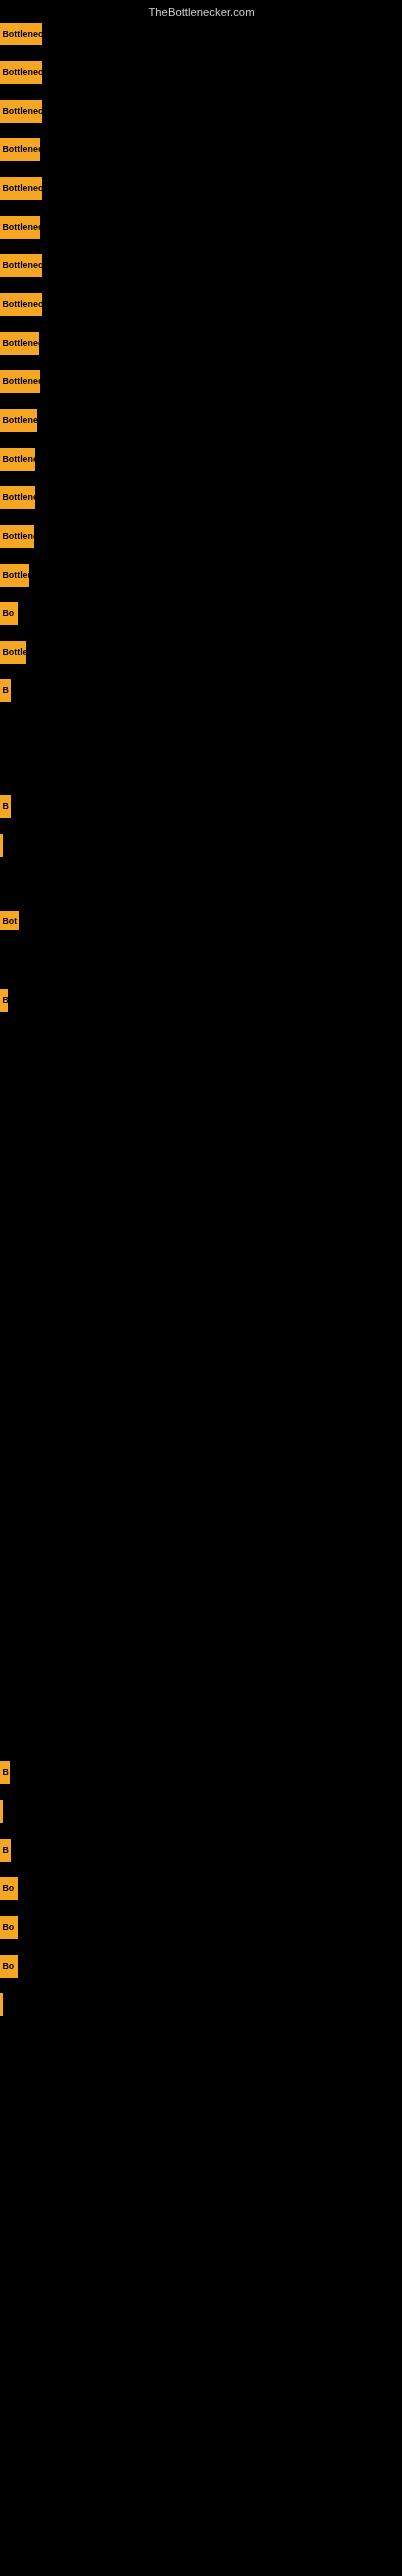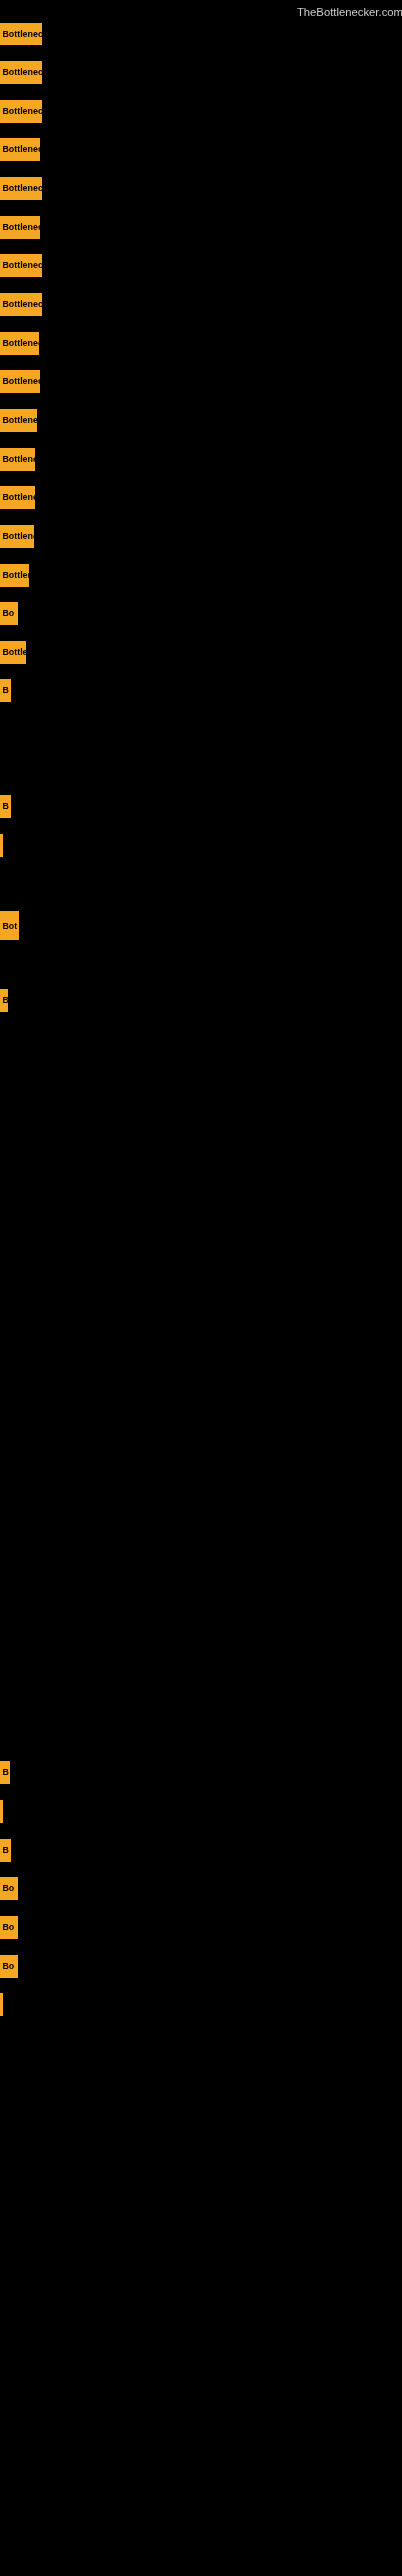--- a/index.html
+++ b/index.html
@@ -8,21 +8,21 @@
       box-sizing: border-box;
     }
     body {
       background-color: #000000;
       width: 403px;
       min-height: 2576px;
       font-family: Arial, sans-serif;
       position: relative;
     }
     .site-title {
-      text-align: right;
+      text-align: center;
       color: #cccccc;
       font-size: 11.3px;
       padding: 6.4px 0;
       position: absolute;
       top: 0;
       left: 0;
       right: 0;
     }
   </style>
 </head>
@@ -82,21 +82,21 @@
     <div style="position: absolute; top: 641px; left: 0px; height: 22.5px; width: 26px; background-color: rgb(245, 166, 35); display: flex; align-items: center; overflow: hidden;">
       <span style="color: rgb(0, 0, 0); font-size: 8.9px; font-weight: bold; padding: 0px 2.4px; white-space: nowrap; overflow: hidden;">Bottle</span>
     </div>
     <div style="position: absolute; top: 679px; left: 0px; height: 22.5px; width: 11.3px; background-color: rgb(245, 166, 35); display: flex; align-items: center; overflow: hidden;">
       <span style="color: rgb(0, 0, 0); font-size: 8.9px; font-weight: bold; padding: 0px 2.4px; white-space: nowrap; overflow: hidden;">B</span>
     </div>
     <div style="position: absolute; top: 795px; left: 0px; height: 22.5px; width: 11.3px; background-color: rgb(245, 166, 35); display: flex; align-items: center; overflow: hidden;">
       <span style="color: rgb(0, 0, 0); font-size: 8.9px; font-weight: bold; padding: 0px 2.4px; white-space: nowrap; overflow: hidden;">B</span>
     </div>
     <div style="position: absolute; top: 834px; left: 0px; height: 22.5px; width: 3.2px; background-color: rgb(245, 166, 35); display: flex; align-items: center; overflow: hidden;"></div>
-    <div style="position: absolute; top: 911px; left: 0px; height: 29px; width: 19.3px; background-color: rgb(245, 166, 35); display: flex; align-items: center; overflow: hidden;">
+    <div style="position: absolute; top: 911px; left: 0px; height: 19px; width: 19.3px; background-color: rgb(245, 166, 35); display: flex; align-items: center; overflow: hidden;">
       <span style="color: rgb(0, 0, 0); font-size: 8.9px; font-weight: bold; padding: 0px 2.4px; white-space: nowrap; overflow: hidden;">Bot</span>
     </div>
     <div style="position: absolute; top: 989px; left: 0px; height: 22.5px; width: 8px; background-color: rgb(245, 166, 35); display: flex; align-items: center; overflow: hidden;">
       <span style="color: rgb(0, 0, 0); font-size: 8.9px; font-weight: bold; padding: 0px 2.4px; white-space: nowrap; overflow: hidden;">B</span>
     </div>
     <div style="position: absolute; top: 1761px; left: 0px; height: 22.5px; width: 9.7px; background-color: rgb(245, 166, 35); display: flex; align-items: center; overflow: hidden;">
       <span style="color: rgb(0, 0, 0); font-size: 8.9px; font-weight: bold; padding: 0px 2.4px; white-space: nowrap; overflow: hidden;">B</span>
     </div>
     <div style="position: absolute; top: 1800px; left: 0px; height: 22.5px; width: 3.2px; background-color: rgb(245, 166, 35); display: flex; align-items: center; overflow: hidden;"></div>
     <div style="position: absolute; top: 1839px; left: 0px; height: 22.5px; width: 11.3px; background-color: rgb(245, 166, 35); display: flex; align-items: center; overflow: hidden;">

